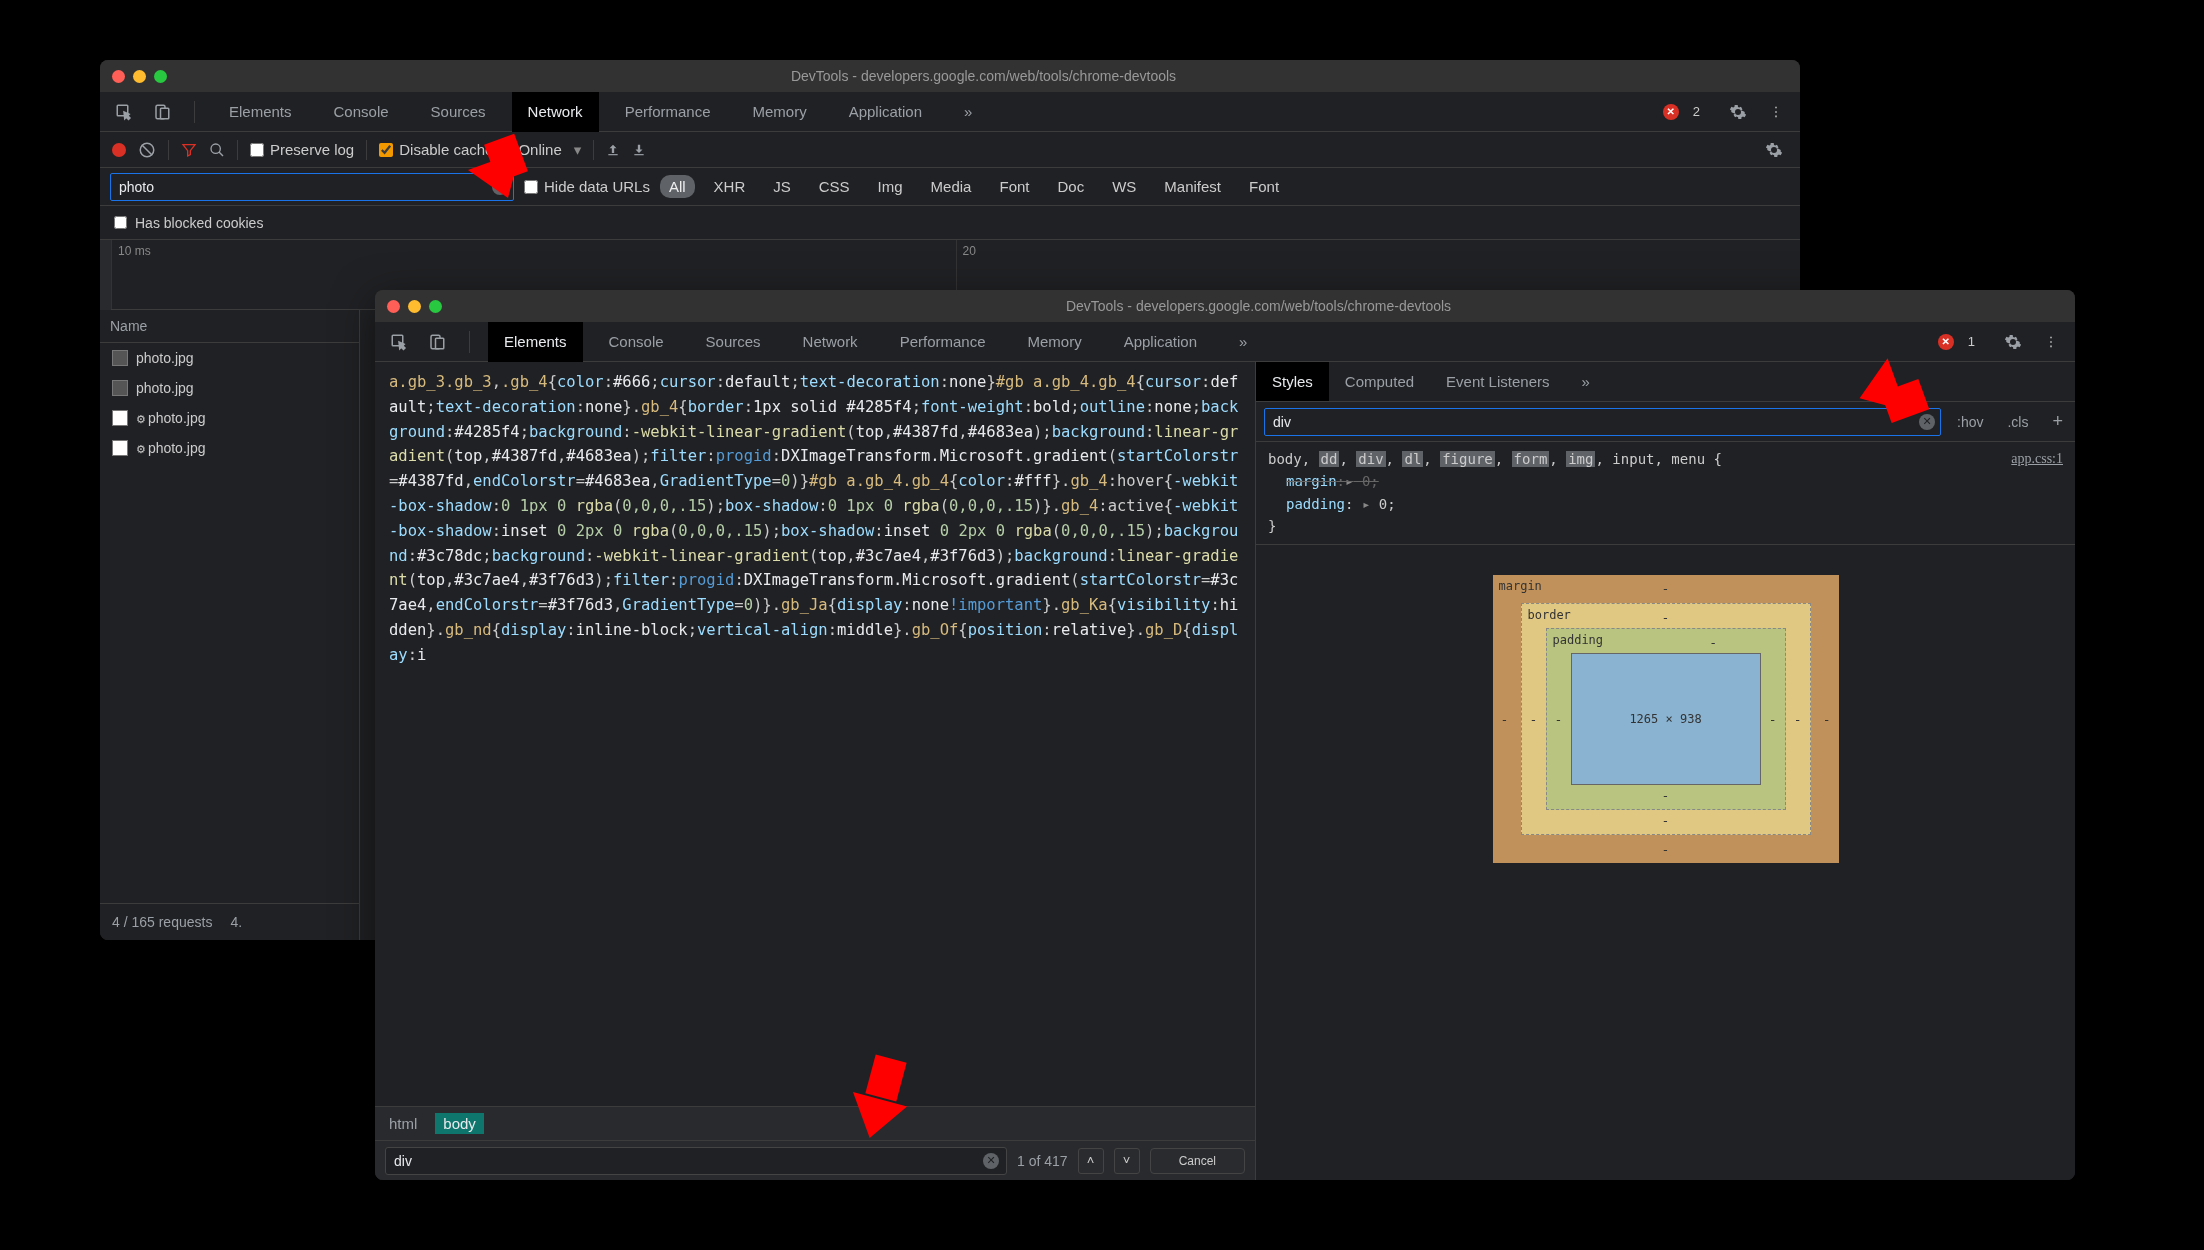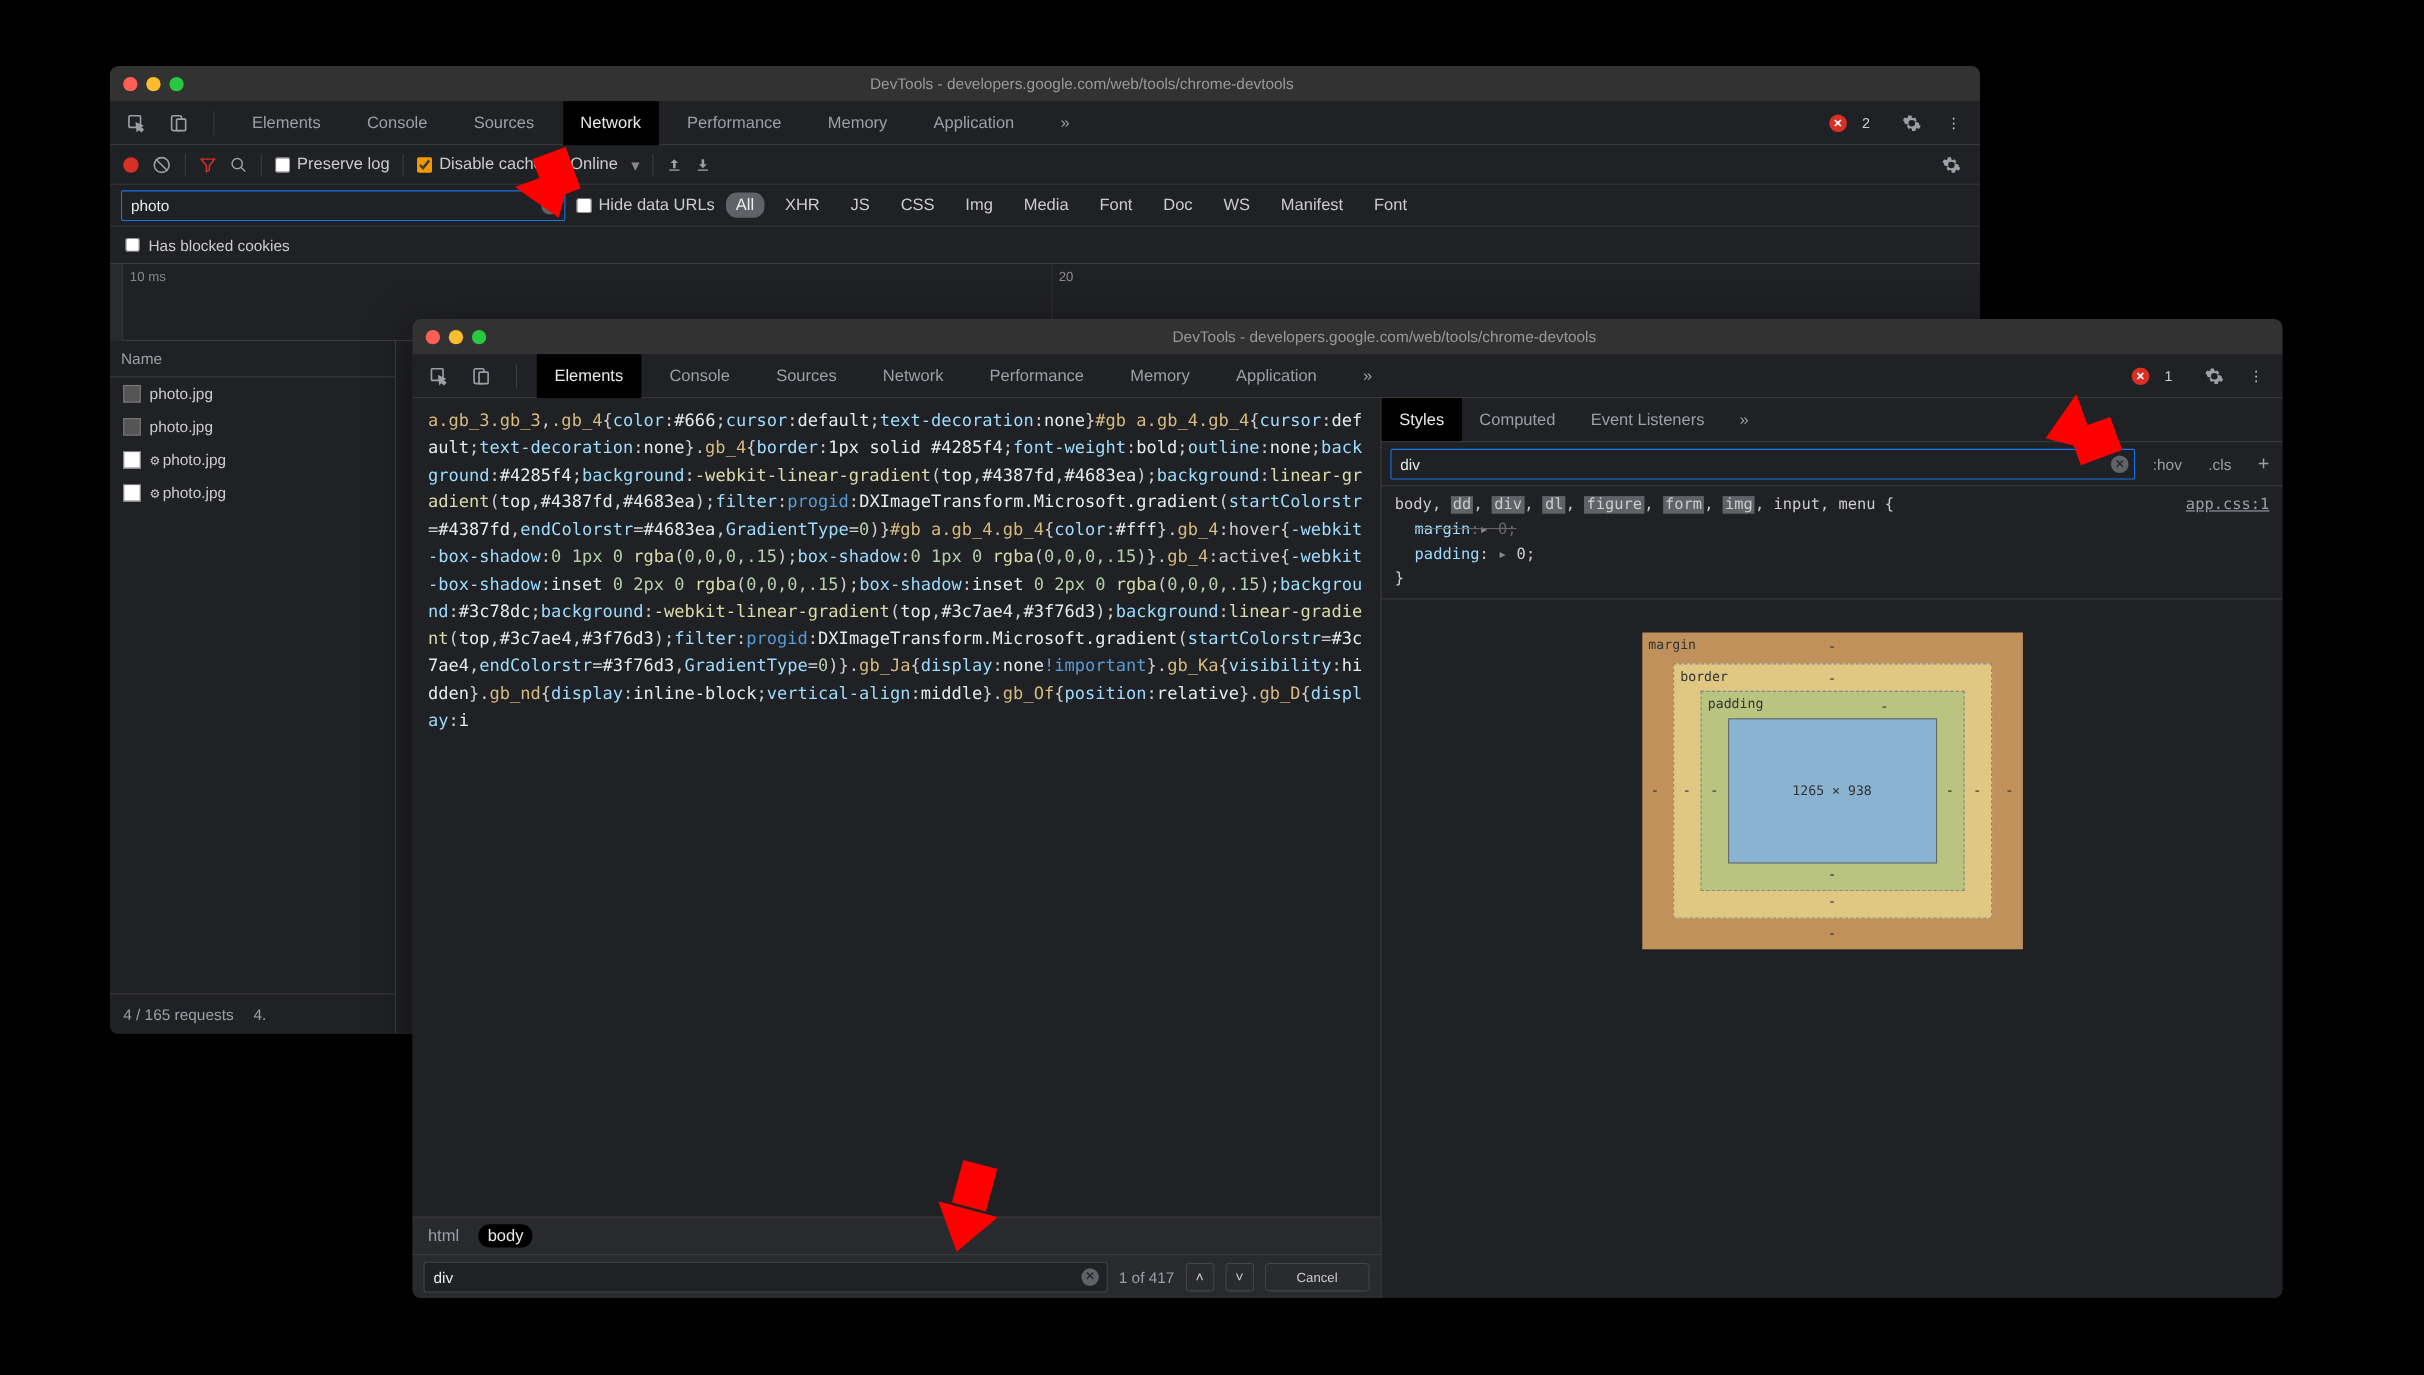--- a/index.html
+++ b/index.html
@@ -167,21 +167,21 @@
 .val { color: #e8eaed; }
 .num { color: #b5cea8; }
 .cfunc { color: #dcdcaa; }
 .kw { color: #569cd6; }
 
 .breadcrumb {
   height: 34px; background: #292a2d; border-top: 1px solid #3c3c3c;
   display: flex; align-items: center; padding: 0 14px; gap: 18px;
   font-size: 15px; color: #9aa0a6;
 }
-.breadcrumb .active { color: #e8eaed; background: #000000; padding: 2px 8px; border-radius: 10px; }
+.breadcrumb .active { color: #e8eaed; background: #0f766e; padding: 2px 8px; border-radius: 0; }
 
 .searchbar {
   height: 40px; background: #292a2d; border-top: 1px solid #3c3c3c;
   display: flex; align-items: center; padding: 0 10px; gap: 10px;
 }
 .search-input {
   flex: 1; position: relative;
 }
 .search-input input {
   width: 100%; height: 28px; background: #202124; border: 1px solid #444;
@@ -211,21 +211,21 @@
   width: 100%; height: 28px; background: #202124; border: 1px solid #1a73e8;
   color: #e8eaed; padding: 0 28px 0 8px; font-size: 14px; border-radius: 2px;
 }
 .hov-cls { color: #9aa0a6; cursor: pointer; padding: 0 8px; font-size: 14px; }
 .plus { color: #9aa0a6; cursor: pointer; padding: 0 8px; font-size: 18px; }
 
 .rule {
   font-family: Menlo, Consolas, monospace; font-size: 14px; line-height: 1.6;
   padding: 6px 12px; border-bottom: 1px solid #3c3c3c;
 }
-.rule-link { float: right; color: #9aa0a6; text-decoration: underline; cursor: pointer; }
+.rule-link { float: right; color: #9aa0a6; text-decoration: underline; cursor: pointer; font-family: Liberation Serif, serif; }
 .rule .hl { background: #5f6368; padding: 0 2px; }
 .rule .strike { text-decoration: line-through; color: #666; }
 .rule .pname { color: #9cdcfe; }
 .rule .tri { color: #888; }
 
 .box-model {
   margin: 30px auto; width: 346px; height: 288px; position: relative;
   font-family: Menlo, monospace; font-size: 12px;
 }
 .bm-margin { width: 346px; height: 288px; background: #c0915b; position: absolute; padding: 28px; }

